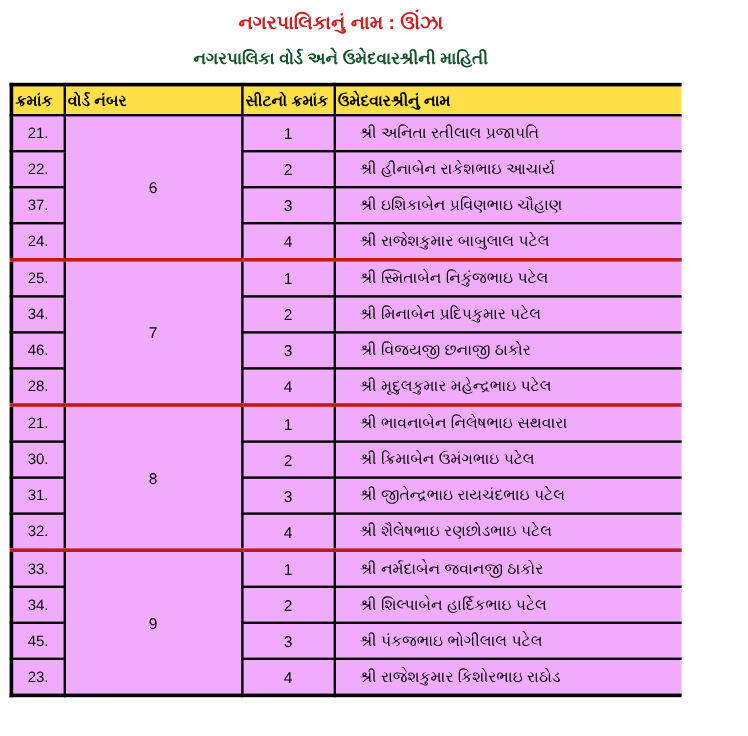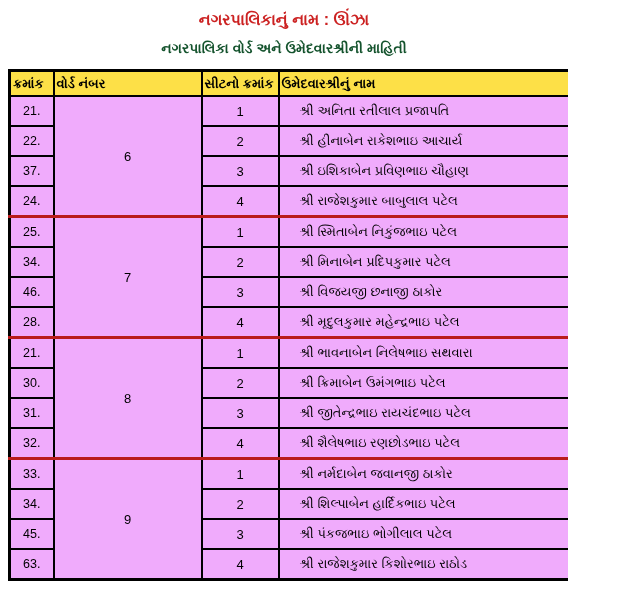--- a/index.html
+++ b/index.html
@@ -162,20 +162,20 @@
           <td class="sr">34.</td>
           <td class="seat">2</td>
           <td class="name">શ્રી શિલ્પાબેન હાર્દિકભાઇ પટેલ</td>
         </tr>
         <tr>
           <td class="sr">45.</td>
           <td class="seat">3</td>
           <td class="name">શ્રી પંકજભાઇ ભોગીલાલ પટેલ</td>
         </tr>
         <tr>
-          <td class="sr">63.</td>
+          <td class="sr">23.</td>
           <td class="seat">4</td>
           <td class="name">શ્રી રાજેશકુમાર કિશોરભાઇ રાઠોડ</td>
         </tr>
       </tbody>
   </table>
 
 </div>
 
 </body></html>

